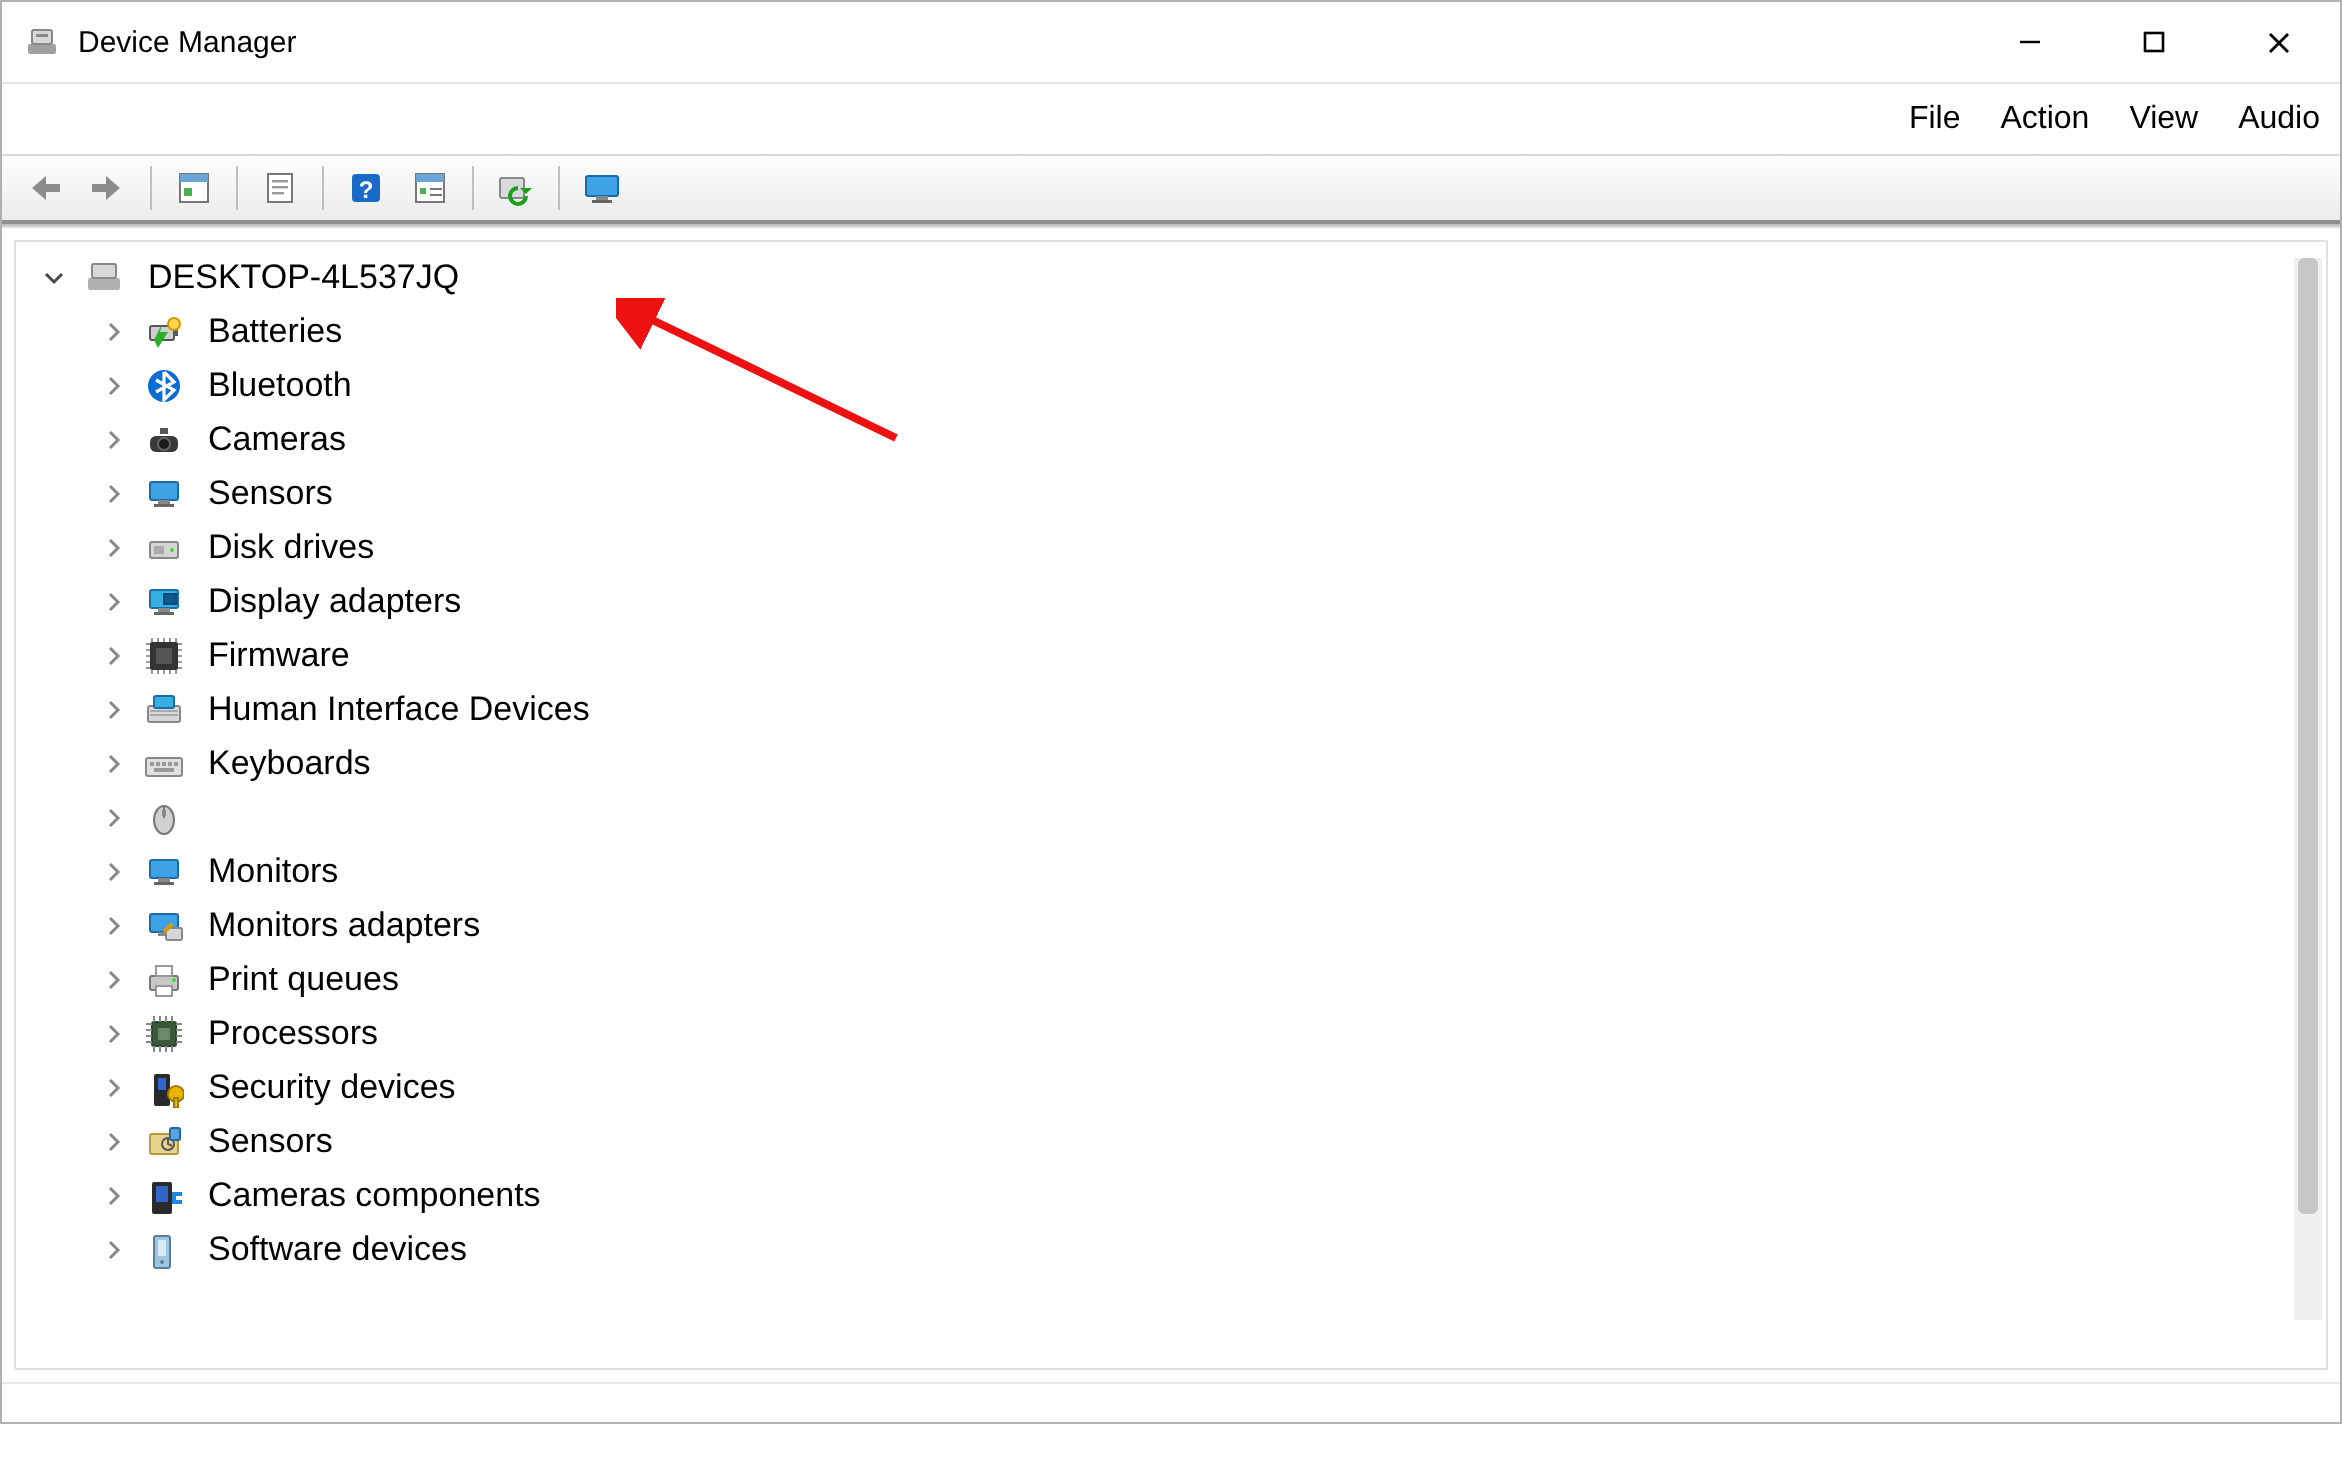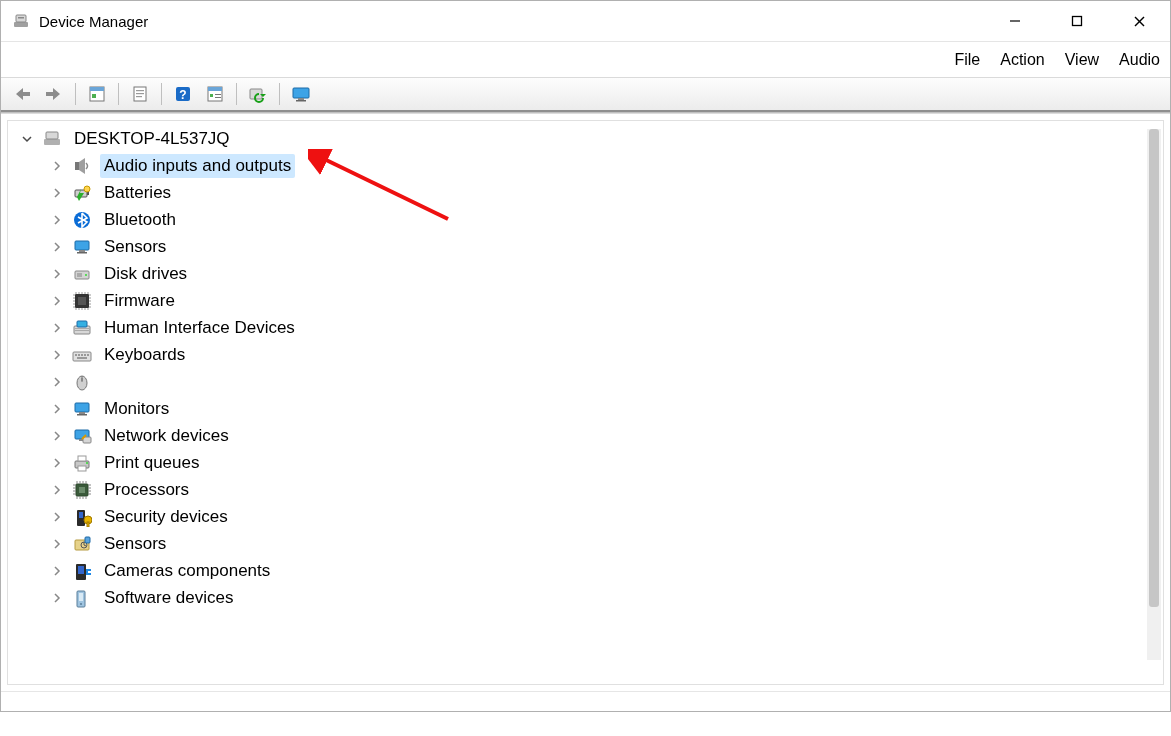--- a/index.html
+++ b/index.html
@@ -259,35 +259,20 @@
               </svg>
      </span>
      <span class="node-icon">
               <svg width="20" height="20" viewBox="0 0 20 20">
                 <rect x="2" y="10" width="16" height="6" rx="1" fill="#b0b0b0"></rect>
                 <rect x="4" y="3" width="12" height="7" rx="1" fill="#d8d8d8" stroke="#888"></rect>
               </svg>
             </span>
      <span class="node-label">DESKTOP-4L537JQ</span>
    </div>
-          <div class="row depth1 selected">
-     <span class="expander">
-       <svg width="10" height="10">
-                <path d="M3 1 L7 5 L3 9" fill="none" stroke="#888" stroke-width="1.5"></path>
-              </svg>
-     </span>
-     <span class="node-icon">
-              <svg width="20" height="20" viewBox="0 0 20 20">
-                <rect x="3" y="6" width="4" height="8" fill="#777"></rect>
-                <path d="M7 6 L13 2 V18 L7 14 Z" fill="#9e9e9e"></path>
-                <path d="M14 7 Q17 10 14 13" fill="none" stroke="#888" stroke-width="1.5"></path>
-              </svg>
-            </span>
-     <span class="node-label">Audio inputs and outputs</span>
-   </div>
           <div class="row depth1">
      <span class="expander">
        <svg width="10" height="10">
                 <path d="M3 1 L7 5 L3 9" fill="none" stroke="#888" stroke-width="1.5"></path>
               </svg>
      </span>
      <span class="node-icon">
               <svg width="20" height="20" viewBox="0 0 20 20">
                 <rect x="3" y="7" width="12" height="7" rx="1" fill="#cfcfcf" stroke="#555"></rect>
                 <rect x="15" y="9" width="2" height="3" fill="#555"></rect>
@@ -312,20 +297,35 @@
      <span class="node-label">Bluetooth</span>
    </div>
           <div class="row depth1">
      <span class="expander">
        <svg width="10" height="10">
                 <path d="M3 1 L7 5 L3 9" fill="none" stroke="#888" stroke-width="1.5"></path>
               </svg>
      </span>
      <span class="node-icon">
               <svg width="20" height="20" viewBox="0 0 20 20">
+                <rect x="3" y="8" width="14" height="8" rx="3" fill="#3a3a3a"></rect>
+                <circle cx="10" cy="12" r="3" fill="#1a1a1a" stroke="#666"></circle>
+                <rect x="8" y="4" width="4" height="3" fill="#555"></rect>
+              </svg>
+            </span>
+     <span class="node-label">Cameras</span>
+   </div>
+          <div class="row depth1">
+     <span class="expander">
+       <svg width="10" height="10">
+                <path d="M3 1 L7 5 L3 9" fill="none" stroke="#888" stroke-width="1.5"></path>
+              </svg>
+     </span>
+     <span class="node-icon">
+              <svg width="20" height="20" viewBox="0 0 20 20">
                 <rect x="3" y="4" width="14" height="9" rx="1" fill="#3da3e6" stroke="#1c6aa7"></rect>
                 <rect x="7" y="13" width="6" height="2" fill="#888"></rect>
                 <rect x="5" y="15" width="10" height="1.5" fill="#666"></rect>
               </svg>
             </span>
      <span class="node-label">Sensors</span>
    </div>
           <div class="row depth1">
      <span class="expander">
        <svg width="10" height="10">
@@ -333,20 +333,36 @@
               </svg>
      </span>
      <span class="node-icon">
               <svg width="20" height="20" viewBox="0 0 20 20">
                 <rect x="3" y="7" width="14" height="8" rx="1" fill="#d4d4d4" stroke="#888"></rect>
                 <circle cx="14" cy="11" r="1" fill="#3d3"></circle>
                 <rect x="5" y="9" width="5" height="4" fill="#aaa"></rect>
               </svg>
             </span>
      <span class="node-label">Disk drives</span>
+   </div>
+          <div class="row depth1">
+     <span class="expander">
+       <svg width="10" height="10">
+                <path d="M3 1 L7 5 L3 9" fill="none" stroke="#888" stroke-width="1.5"></path>
+              </svg>
+     </span>
+     <span class="node-icon">
+              <svg width="20" height="20" viewBox="0 0 20 20">
+                <rect x="3" y="4" width="14" height="9" rx="1" fill="#34b0e2" stroke="#1c6aa7"></rect>
+                <rect x="7" y="13" width="6" height="2" fill="#888"></rect>
+                <rect x="5" y="15" width="10" height="1.5" fill="#666"></rect>
+                <rect x="10" y="6" width="6" height="5" fill="#0c5a8c" stroke="#0a4a74"></rect>
+              </svg>
+            </span>
+     <span class="node-label">Display adapters</span>
    </div>
           <div class="row depth1">
      <span class="expander">
        <svg width="10" height="10">
                 <path d="M3 1 L7 5 L3 9" fill="none" stroke="#888" stroke-width="1.5"></path>
               </svg>
      </span>
      <span class="node-icon">
               <svg width="20" height="20" viewBox="0 0 20 20">
                 <rect x="3" y="3" width="14" height="14" rx="1" fill="#333"></rect>
@@ -448,21 +464,21 @@
               </svg>
      </span>
      <span class="node-icon">
               <svg width="20" height="20" viewBox="0 0 20 20">
                 <rect x="3" y="4" width="14" height="9" rx="1" fill="#3da3e6" stroke="#1c6aa7"></rect>
                 <rect x="7" y="13" width="6" height="2" fill="#888"></rect>
                 <rect x="11" y="11" width="8" height="6" rx="1" fill="#d6d6d6" stroke="#888"></rect>
                 <line x1="10" y1="13" x2="14" y2="9" stroke="#d99a00" stroke-width="2"></line>
               </svg>
             </span>
-     <span class="node-label">Network devices</span>
+     <span class="node-label">Monitors adapters</span>
    </div>
           <div class="row depth1">
      <span class="expander">
        <svg width="10" height="10">
                 <path d="M3 1 L7 5 L3 9" fill="none" stroke="#888" stroke-width="1.5"></path>
               </svg>
      </span>
      <span class="node-icon">
               <svg width="20" height="20" viewBox="0 0 20 20">
                 <rect x="3" y="8" width="14" height="7" rx="1" fill="#c8c8c8" stroke="#777"></rect>

